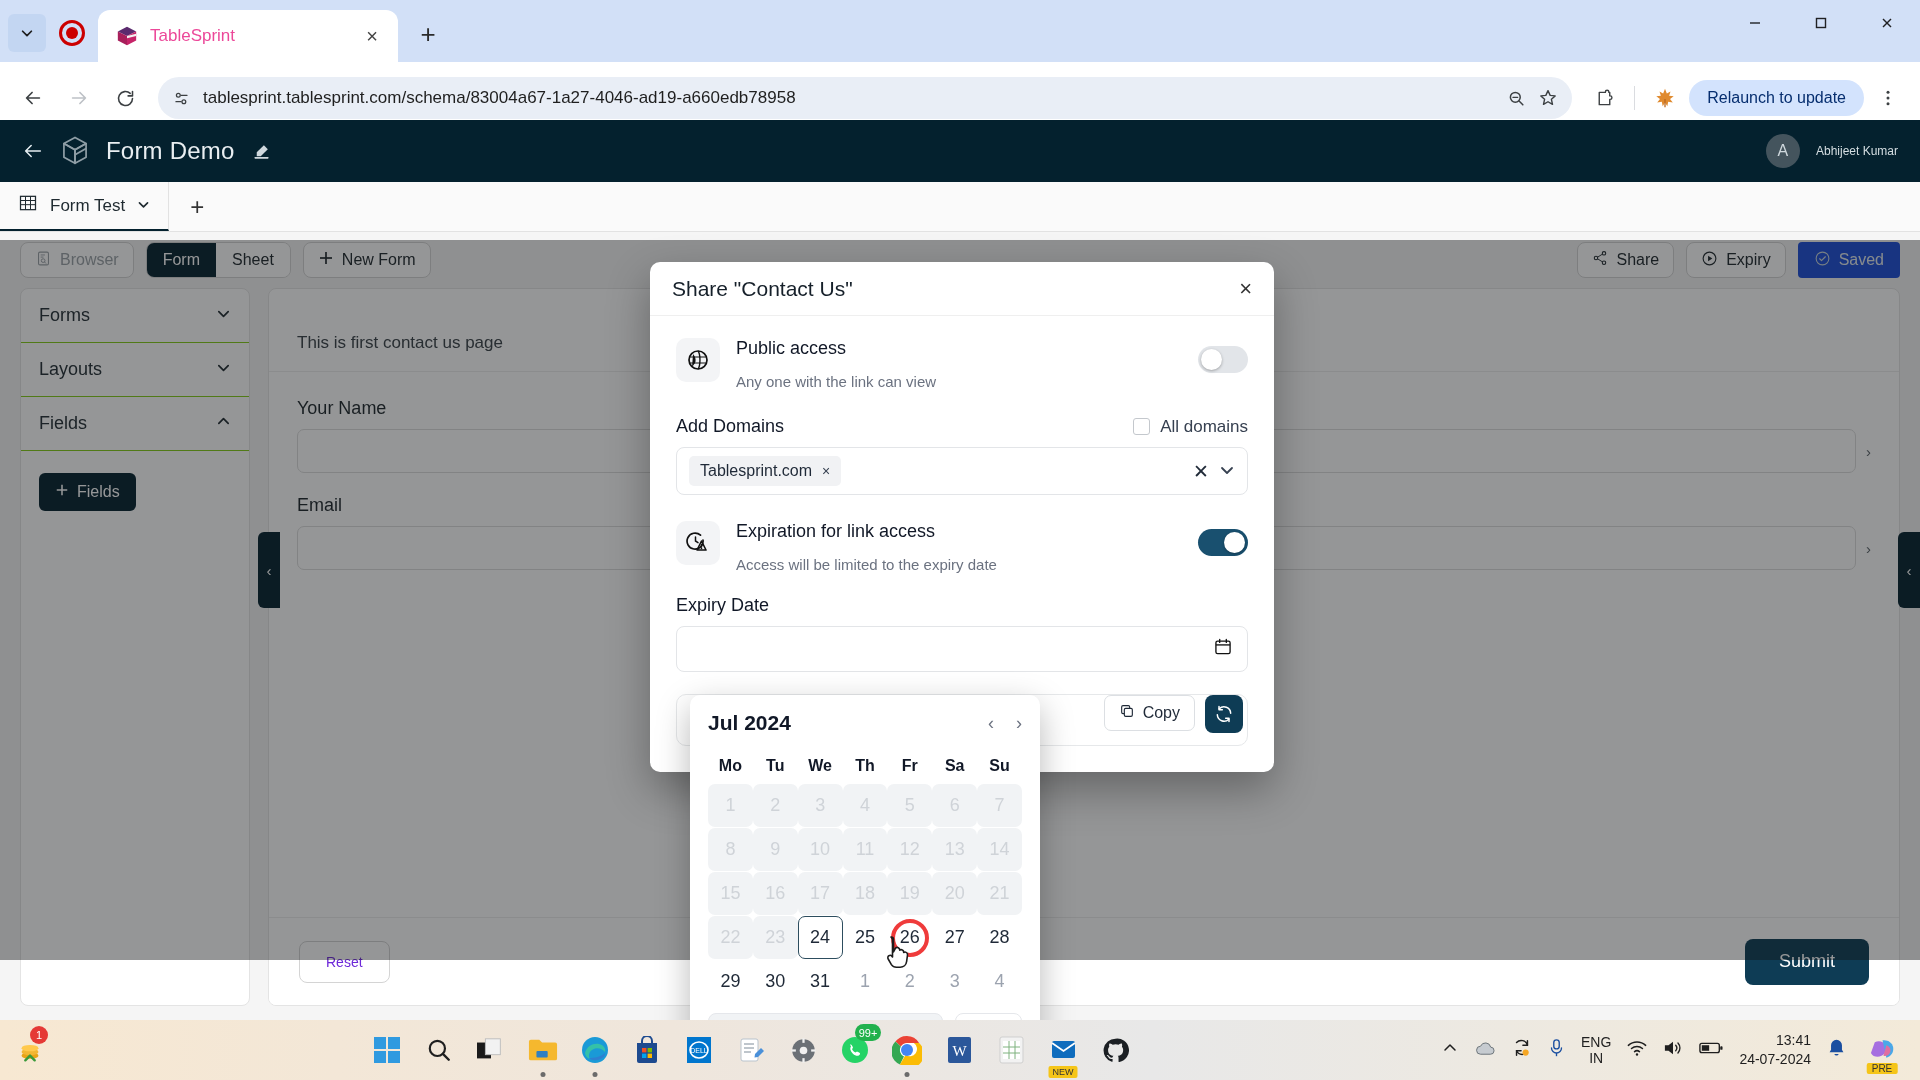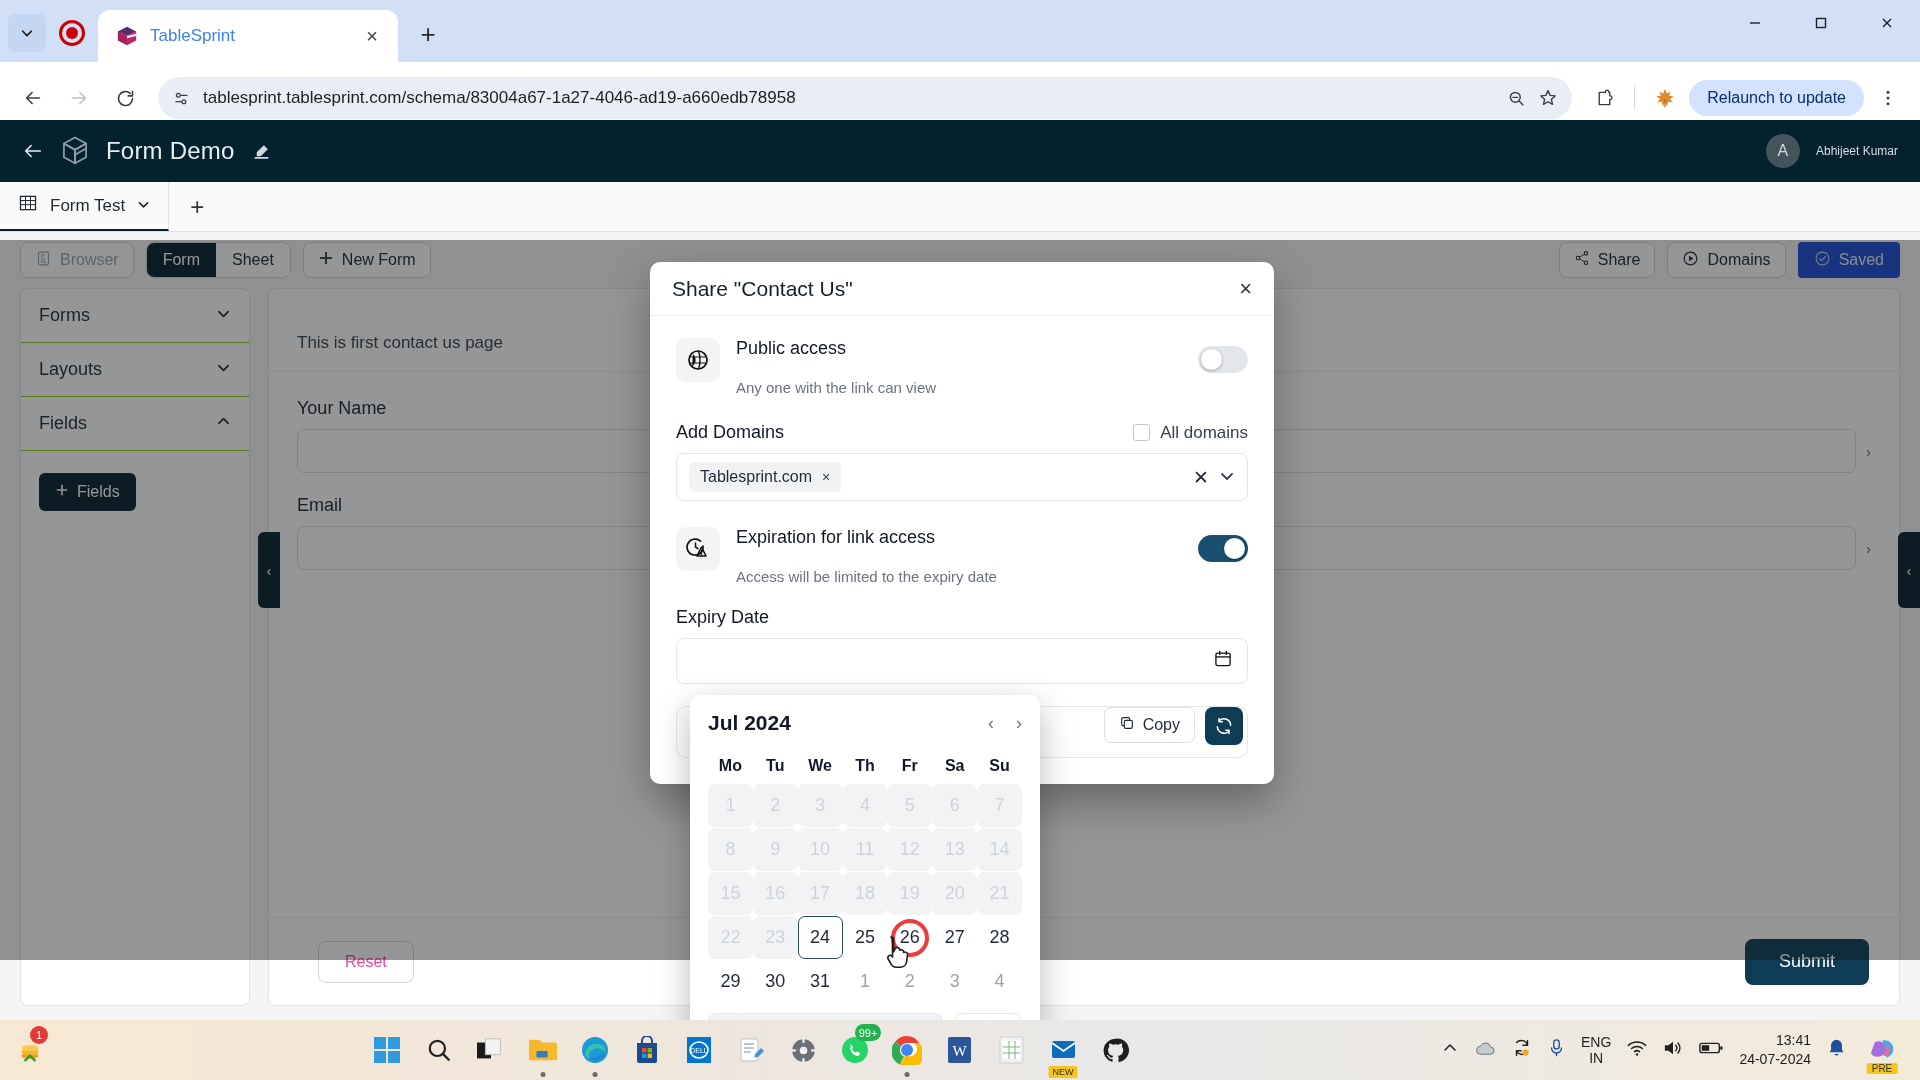--- a/index.html
+++ b/index.html
@@ -37,21 +37,21 @@
     height: 52px; width: 300px;
     background: #ffffff;
     border-radius: 12px 12px 0 0;
     display: flex; align-items: center;
     padding: 0 12px 0 18px;
     gap: 12px;
     position: relative;
   }
   .tab-favicon { width: 22px; height: 22px; flex: 0 0 auto; }
   .tab-title {
-    font-size: 17px; color: #3b82f6; flex: 1;
+    font-size: 17px; color: #ec4899; flex: 1;
     white-space: nowrap; overflow: hidden; text-overflow: ellipsis;
   }
   .tab-close {
     width: 28px; height: 28px; border-radius: 50%;
     display: flex; align-items: center; justify-content: center;
     font-size: 20px; color: #444; line-height: 1;
   }
   .newtab-btn {
     width: 40px; height: 40px; margin-left: 10px; margin-bottom: 8px;
     display: flex; align-items: center; justify-content: center;
@@ -194,21 +194,21 @@
   }
   .field-caret { color: #5b6469; font-size: 15px; }
 
   .form-footer {
     position: absolute; left: 0; right: 0; bottom: 0; height: 88px;
     display: flex; align-items: center; justify-content: space-between;
     padding: 0 30px; border-top: 1px solid #ededed; background: #fff;
   }
   .reset-btn {
     height: 42px; border: 1px solid #d4d4d4; border-radius: 8px; background: #fff;
-    padding: 0 26px; display: flex; align-items: center; font-size: 16px; color: #ec4899; margin-left: 19px;
+    padding: 0 26px; display: flex; align-items: center; font-size: 14px; color: #6d28d9;
   }
   .submit-btn {
     height: 46px; border-radius: 8px; background: #0e3c55; color: #fff;
     padding: 0 34px; display: flex; align-items: center; font-size: 18px;
   }
 
   .collapse-handle {
     position: absolute; width: 22px; height: 76px; background: #04212e;
     color: #fff; display: flex; align-items: center; justify-content: center;
     font-size: 15px; top: 50%; transform: translateY(-50%);
@@ -235,21 +235,21 @@
   .modal-close { font-size: 22px; color: #333; line-height: 1; }
   .modal-body { padding: 22px 26px 26px 26px; position: relative; }
 
   .row-icon-text { display: flex; align-items: flex-start; gap: 16px; }
   .sq-icon {
     width: 44px; height: 44px; border-radius: 10px; background: #f3f4f6;
     display: flex; align-items: center; justify-content: center; flex: 0 0 auto;
   }
   .row-main { flex: 1; }
   .row-title { font-size: 18px; color: #111827; }
-  .row-sub { font-size: 15px; color: #6b7280; margin-top: 20px; }
+  .row-sub { font-size: 15px; color: #6b7280; margin-top: 14px; }
   .toggle {
     width: 50px; height: 27px; border-radius: 14px; background: #e2e5e9;
     position: relative; flex: 0 0 auto; margin-top: 8px;
   }
   .toggle .knob {
     position: absolute; top: 3px; left: 3px; width: 21px; height: 21px;
     border-radius: 50%; background: #fff; box-shadow: 0 1px 3px rgba(0,0,0,.3);
   }
   .toggle.on { background: #19506f; }
   .toggle.on .knob { left: 26px; }
@@ -571,21 +571,21 @@
       </span>
       <span>Share</span>
     </div>
     <div class="btn-outline">
       <span>
         <svg width="17" height="17" viewBox="0 0 24 24">
             <circle cx="12" cy="12" r="9" fill="none" stroke="#20292e" stroke-width="1.6"></circle>
             <polygon points="10,8 16,12 10,16" fill="#20292e"></polygon>
           </svg>
       </span>
-      <span>Domains</span>
+      <span>Expiry</span>
     </div>
     <div class="btn-dark">
       <span>
         <svg width="17" height="17" viewBox="0 0 24 24">
             <circle cx="12" cy="12" r="9" fill="none" stroke="#c9d6db" stroke-width="1.5"></circle>
             <path d="M8 12.4l2.6 2.6L16 9.6" fill="none" stroke="#c9d6db" stroke-width="1.7" stroke-linecap="round" stroke-linejoin="round"></path>
           </svg>
       </span>
       <span>Saved</span>
     </div>

